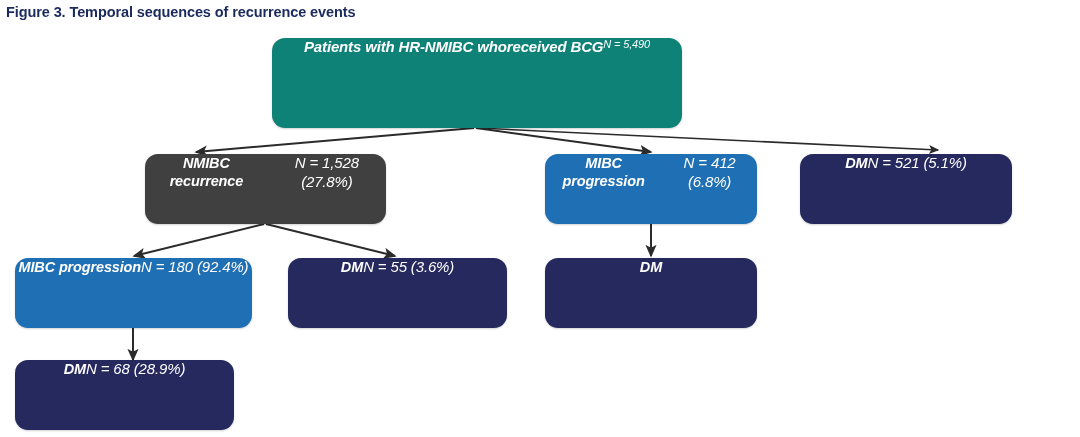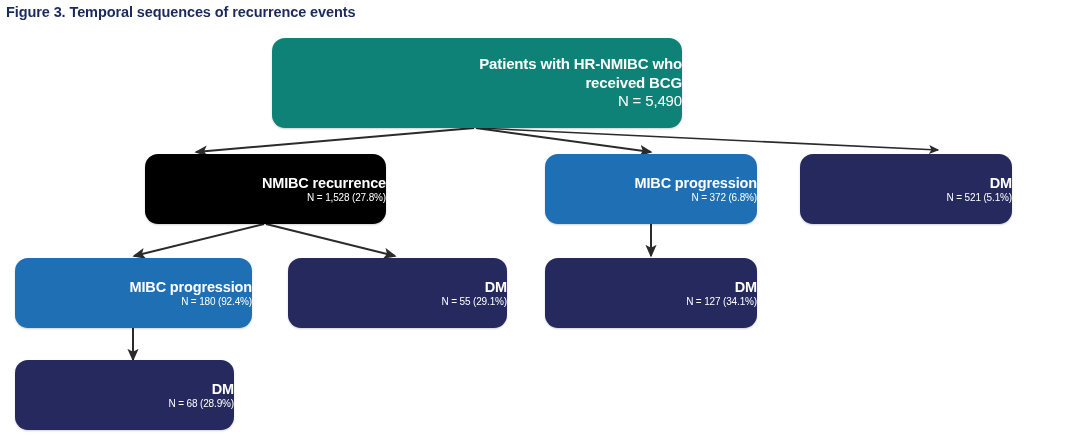--- a/index.html
+++ b/index.html
@@ -35,40 +35,41 @@
     top: 0;
     width: 1080px;
     height: 437px;
     pointer-events: none;
   }
   .node {
     position: absolute;
     border-radius: 13px;
     box-sizing: border-box;
     display: flex;
-    flex-direction: column;
-    align-items: flex-end;
+    flex-direction: row;
+    align-items: flex-start;
     justify-content: center;
     color: #ffffff;
     text-align: center;
     line-height: 1.26;
     box-shadow: 0 1px 2px rgba(0,0,0,0.18);
+    font-style: italic;
   }
   .node .node-label {
     font-weight: bold;
     font-size: 14.5px;
     letter-spacing: -0.15px;
   }
   .node .node-count {
     font-weight: normal;
-    font-size: 10px;
+    font-size: 15px;
     letter-spacing: -0.15px;
   }
   .node.root .node-label { font-size: 15px; }
-  .node.root .node-count { font-size: 15px; }
+  .node.root .node-count { font-size: 11px; }
 </style>
 </head>
 <body>
 
 <div id="figure-root">
 
   <div class="fig-title">Figure 3. Temporal sequences of recurrence events</div>
 
   <svg id="arrow-layer" width="1080" height="437" viewBox="0 0 1080 437">
     <defs>
@@ -87,48 +88,47 @@
     <line x1="651" y1="224" x2="651" y2="256" stroke="#2b2b2b" stroke-width="2" marker-end="url(#arrowhead)"></line>
     <line x1="133" y1="328" x2="133" y2="360" stroke="#2b2b2b" stroke-width="2" marker-end="url(#arrowhead)"></line>
   </svg>
 
   <div class="node root" style="left:272px; top:38px; width:410px; height:90px; background:#0E8277;">
     <div class="node-label">Patients with HR-NMIBC who</div>
     <div class="node-label">received BCG</div>
     <div class="node-count">N = 5,490</div>
   </div>
 
-  <div class="node" style="left:145px; top:154px; width:241px; height:70px; background:#000000;">
+  <div class="node" style="left:145px; top:154px; width:241px; height:70px; background:#404040;">
     <div class="node-label">NMIBC recurrence</div>
     <div class="node-count">N = 1,528 (27.8%)</div>
   </div>
 
   <div class="node" style="left:545px; top:154px; width:212px; height:70px; background:#1F6FB5;">
     <div class="node-label">MIBC progression</div>
-    <div class="node-count">N = 372 (6.8%)</div>
+    <div class="node-count">N = 412 (6.8%)</div>
   </div>
 
   <div class="node" style="left:800px; top:154px; width:212px; height:70px; background:#25295E;">
     <div class="node-label">DM</div>
     <div class="node-count">N = 521 (5.1%)</div>
   </div>
 
   <div class="node" style="left:15px; top:258px; width:237px; height:70px; background:#1F6FB5;">
     <div class="node-label">MIBC progression</div>
     <div class="node-count">N = 180 (92.4%)</div>
   </div>
 
   <div class="node" style="left:288px; top:258px; width:219px; height:70px; background:#25295E;">
     <div class="node-label">DM</div>
-    <div class="node-count">N = 55 (29.1%)</div>
+    <div class="node-count">N = 55 (3.6%)</div>
   </div>
 
   <div class="node" style="left:545px; top:258px; width:212px; height:70px; background:#25295E;">
     <div class="node-label">DM</div>
-    <div class="node-count">N = 127 (34.1%)</div>
   </div>
 
   <div class="node" style="left:15px; top:360px; width:219px; height:70px; background:#25295E;">
     <div class="node-label">DM</div>
     <div class="node-count">N = 68 (28.9%)</div>
   </div>
 
 </div>
 
 </body></html>

